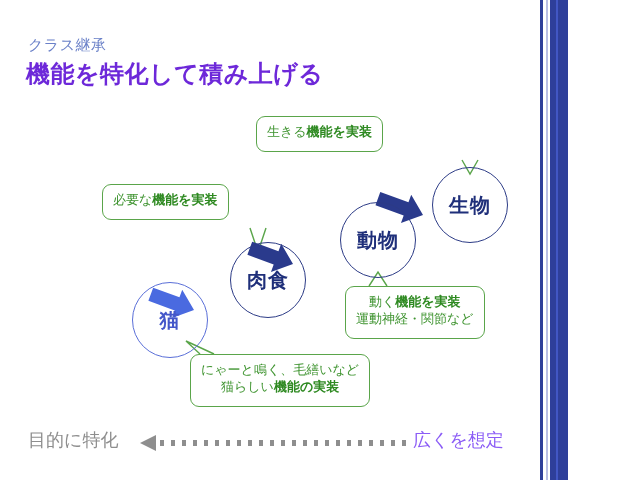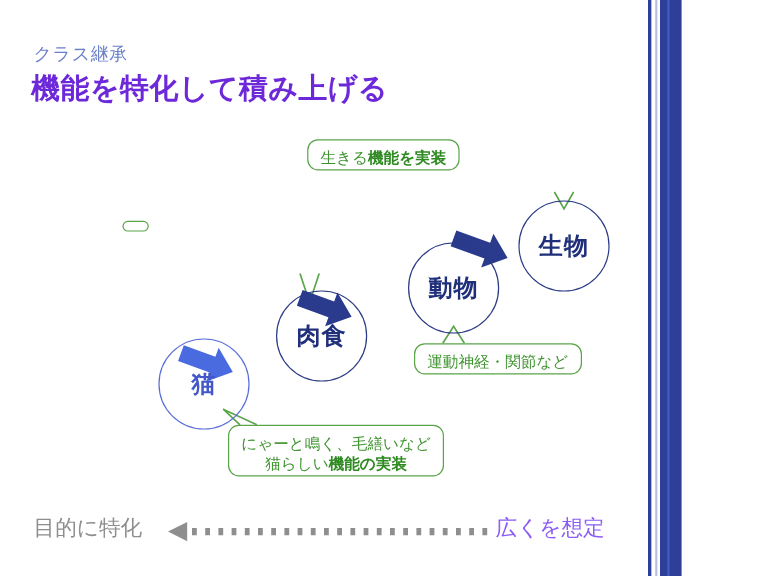--- a/index.html
+++ b/index.html
@@ -54,21 +54,21 @@
   #node-doubutsu{left:340px;top:202px;}
   #node-nikushoku{left:230px;top:242px;}
   #node-neko{left:132px;top:282px;}
 
   
   .callout{
     position:absolute;box-sizing:border-box;
     border:1.4px solid #5aa54a;border-radius:9px;
     background:#ffffff;color:#3f9430;
     text-align:center;line-height:1.32;
-    font-size:13px;padding:6px 10px 1px 10px;
+    font-size:13px;padding:6px 10px 11px 10px;
     white-space:nowrap;
   }
   .callout b{font-weight:bold;color:#2f8a22;}
   #callout-seibutsu{left:256px;top:116px;}
   #callout-nikushoku{left:102px;top:184px;}
   #callout-doubutsu{left:345px;top:286px;}
   #callout-neko{left:190px;top:354px;}
 
   
   .axis{
@@ -141,23 +141,29 @@
     <span>猫</span>
   </div>
 
   <div class="callout" id="callout-seibutsu">
     <div>
       <span>生きる</span><b>機能を実装</b>
     </div>
   </div>
 
   <div class="callout" id="callout-nikushoku">
+    <div>
+      <span>必要な</span><b>機能を実装</b>
+    </div>
   </div>
 
   <div class="callout" id="callout-doubutsu">
+    <div>
+      <span>動く</span><b>機能を実装</b>
+    </div>
     <div>運動神経・関節など</div>
   </div>
 
   <div class="callout" id="callout-neko">
     <div>にゃーと鳴く、毛繕いなど</div>
     <div>
       <span>猫らしい</span><b>機能の実装</b>
     </div>
   </div>
 

